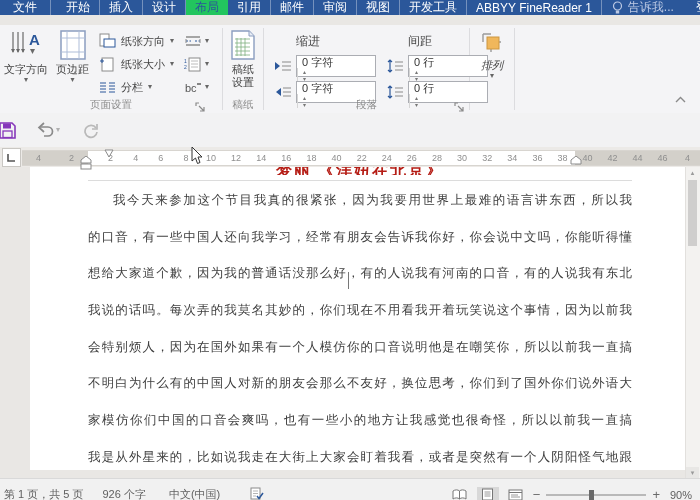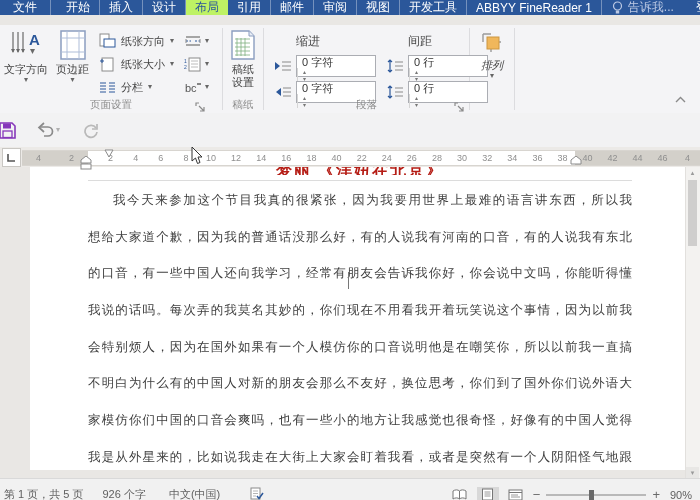--- a/index.html
+++ b/index.html
@@ -2,21 +2,21 @@
 <html><head>
 <meta charset="utf-8">
 <style>
   html,body{margin:0;padding:0;}
   body{width:700px;height:500px;position:relative;overflow:hidden;background:#e9e7e4;
        font-family:"Liberation Sans","DejaVu Sans",sans-serif;-webkit-font-smoothing:antialiased;}
   
   .titlebar{position:absolute;top:0;left:0;right:0;height:15px;background:#2b579a;display:flex;align-items:stretch;color:#fff;font-size:12px;white-space:nowrap;}
   .tab{display:flex;align-items:center;padding:0 9px;cursor:default;border-right:1px solid rgba(255,255,255,.35);}
   .tab.file{padding:0 13px;margin-right:6px;border-right:1px solid rgba(255,255,255,.35);}
-  .tab.active{background:#bef264;color:#2b579a;border-right:none;}
+  .tab.active{background:#22c55e;color:#2b579a;border-right:none;}
   .tellme{display:flex;align-items:center;gap:5px;color:#bcc9e4;padding:0 10px;}
   .tb-right{margin-left:auto;display:flex;align-items:stretch;}
   .signin{display:flex;align-items:center;padding:0 12px;}
   
   .ribbon{position:absolute;top:25px;left:0;right:0;height:88px;background:#f4f4f6;border-bottom:1px solid #e0e0e2;display:flex;}
   .rgroup{position:relative;height:100%;}
   .rg-label{position:absolute;bottom:1px;left:0;right:0;text-align:center;font-size:10.5px;color:#8a8a8a;}
   .rsep{width:1px;background:#dcdcdf;margin:3px 0;}
   .launcher{position:absolute;bottom:3px;width:11px;height:11px;cursor:pointer;}
   .rg-content{display:flex;height:72px;padding-top:2px;}
@@ -392,26 +392,26 @@
 </svg>
 
 <div class="docarea">
   <div class="page">
     <div class="pagein">
       <div class="doctitle">梦丽 《洋妞在北京》</div>
       <div class="titlerule"></div>
       <div class="doclines">
 
       <div class="docline">我今天来参加这个节目我真的很紧张，因为我要用世界上最难的语言讲东西，所以我</div>
+          <div class="docline">的口音，有一些中国人还向我学习，经常有朋友会告诉我你好，你会说中文吗，你能听得懂</div>
           <div class="docline">想给大家道个歉，因为我的普通话没那么好，有的人说我有河南的口音，有的人说我有东北</div>
-          <div class="docline">的口音，有一些中国人还向我学习，经常有朋友会告诉我你好，你会说中文吗，你能听得懂</div>
           <div class="docline">我说的话吗。每次弄的我莫名其妙的，你们现在不用看我开着玩笑说这个事情，因为以前我</div>
           <div class="docline">会特别烦人，因为在国外如果有一个人模仿你的口音说明他是在嘲笑你，所以以前我一直搞</div>
           <div class="docline">不明白为什么有的中国人对新的朋友会那么不友好，换位思考，你们到了国外你们说外语大</div>
-          <div class="docline">家模仿你们中国的口音会爽吗，也有一些小的地方让我感觉也很奇怪，好像有的中国人觉得</div>
+          <div class="docline">家模仿你们中国的口音会爽吗，也有一些小的地方让我感觉也很奇怪，所以以前我一直搞</div>
           <div class="docline">我是从外星来的，比如说我走在大街上大家会盯着我看，或者是突然有一个人阴阳怪气地跟</div>
         </div>
     </div>
     <div class="caret"></div>
   </div>
   <div class="vscroll">
     <div class="varrow up"></div>
     <div class="vthumb"></div>
     <div class="varrow dn"></div>
   </div>

